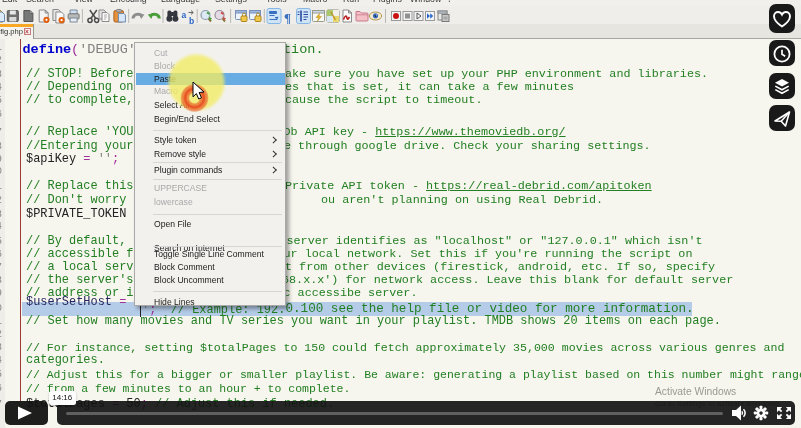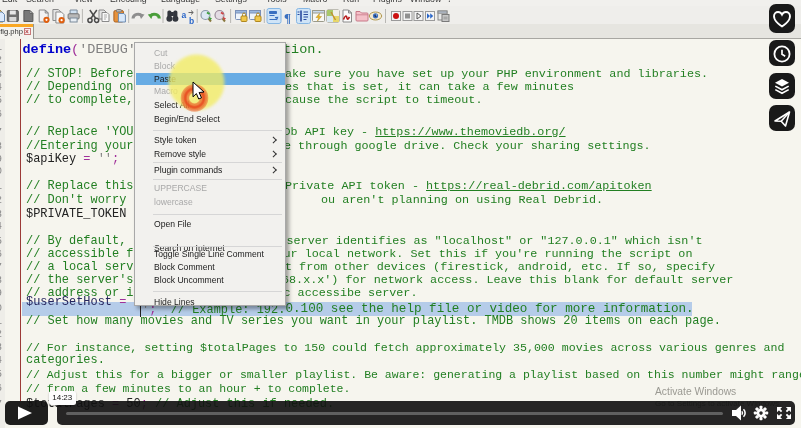--- a/index.html
+++ b/index.html
@@ -378,21 +378,21 @@
 </svg>
 
 <div class="abs" style="left:5px;top:400.5px;width:42.5px;height:24px;background:rgba(16,16,16,0.94);border-radius:5px;"></div>
 <svg class="abs" style="left:5px;top:400.5px;" width="43" height="24" viewBox="0 0 43 24">
     <path d="M13 5.5 L13 18.5 L27 12 Z" fill="#fff"></path>
   </svg>
 <div class="abs" style="left:57px;top:400.5px;width:737.5px;height:24px;background:rgba(16,16,16,0.91);border-radius:5px;"></div>
 
 <div class="abs" style="left:66px;top:412px;width:657px;height:3px;background:#606060;border-radius:2px;"></div>
 
-<div class="abs" style="left:48.5px;top:391px;width:27.5px;height:14px;background:#fdfdfd;border-radius:2.5px;text-align:center;line-height:14px;font-size:8px;color:#111;box-shadow:0 1px 2px rgba(0,0,0,0.3);">14:23</div>
+<div class="abs" style="left:48.5px;top:391px;width:27.5px;height:14px;background:#fdfdfd;border-radius:2.5px;text-align:center;line-height:14px;font-size:8px;color:#111;box-shadow:0 1px 2px rgba(0,0,0,0.3);">14:16</div>
 
 <svg class="abs" style="left:722px;top:401.5px;" width="75" height="22" viewBox="0 0 75 22">
  <g fill="#fff">
   <path d="M10 8 h4 l5 -4.5 v15 l-5 -4.5 h-4 z"></path>
   <path d="M21.5 7.2 a5.3 5.3 0 0 1 0 7.6" fill="none" stroke="#fff" stroke-width="1.6"></path>
   <path d="M19.8 9.3 a2.6 2.6 0 0 1 0 3.4" fill="none" stroke="#fff" stroke-width="1.4"></path>
  </g>
  <g transform="translate(39,11)" fill="#fff">
   <circle r="3" fill="none" stroke="#fff" stroke-width="2.6"></circle>
   <g>

